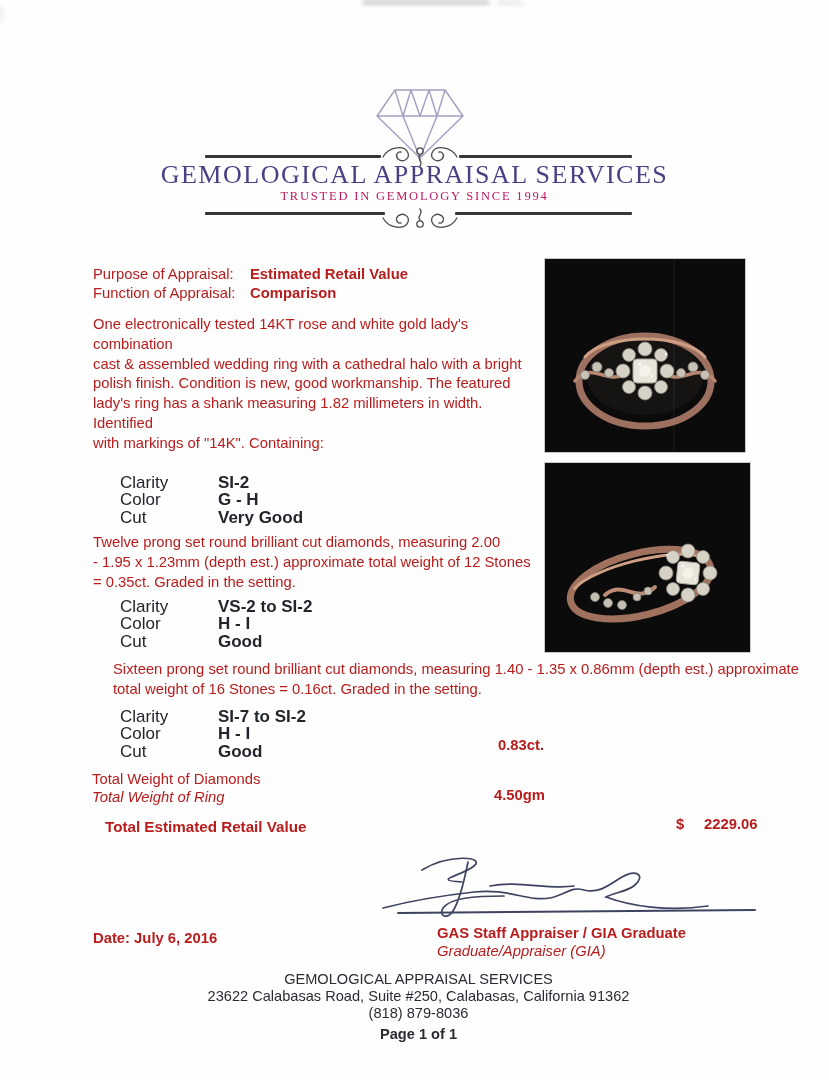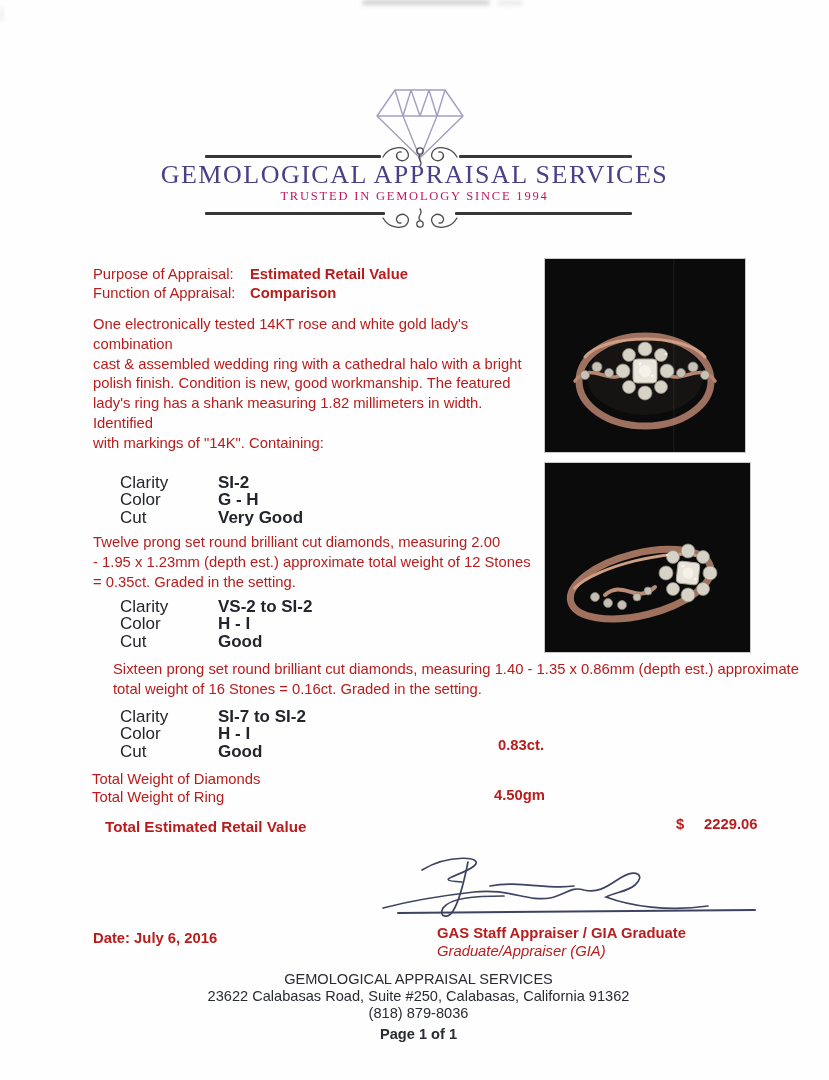--- a/index.html
+++ b/index.html
@@ -137,21 +137,21 @@
       <span class="gv">H - I</span>
     </div>
     <div class="grade-row">
       <span class="gl">Cut</span>
       <span class="gv">Good</span>
     </div>
   </div>
 
   <div class="abs body-text" style="left:92px;top:770px;">Total Weight of Diamonds</div>
   <div class="abs body-text b" style="left:498px;top:724px;margin-top:12px;">0.83ct.</div>
-  <div class="abs body-text" style="left:92px;top:788px;">Total Weight of Ring</div>
+  <div class="abs body-text" style="left:92px;top:788px;font-style:italic;">Total Weight of Ring</div>
   <div class="abs body-text b" style="left:494px;top:786px;">4.50gm</div>
 
   <div class="abs body-text b" style="left:93px;top:817px;font-size:15.2px;margin-left:12px;">Total Estimated Retail Value</div>
   <div class="abs body-text b" style="left:676px;top:815px;">$</div>
   <div class="abs body-text b" style="left:704px;top:815px;">2229.06</div>
 
   <div class="abs photo" style="left:544px;top:258px;width:200px;height:193px;">
     <svg width="200" height="193" viewBox="0 0 200 193">
       <ellipse cx="100" cy="118" rx="58" ry="38" fill="#161413"></ellipse>
       <ellipse cx="100" cy="122" rx="66" ry="45" fill="none" stroke="#9d7060" stroke-width="7"></ellipse>

